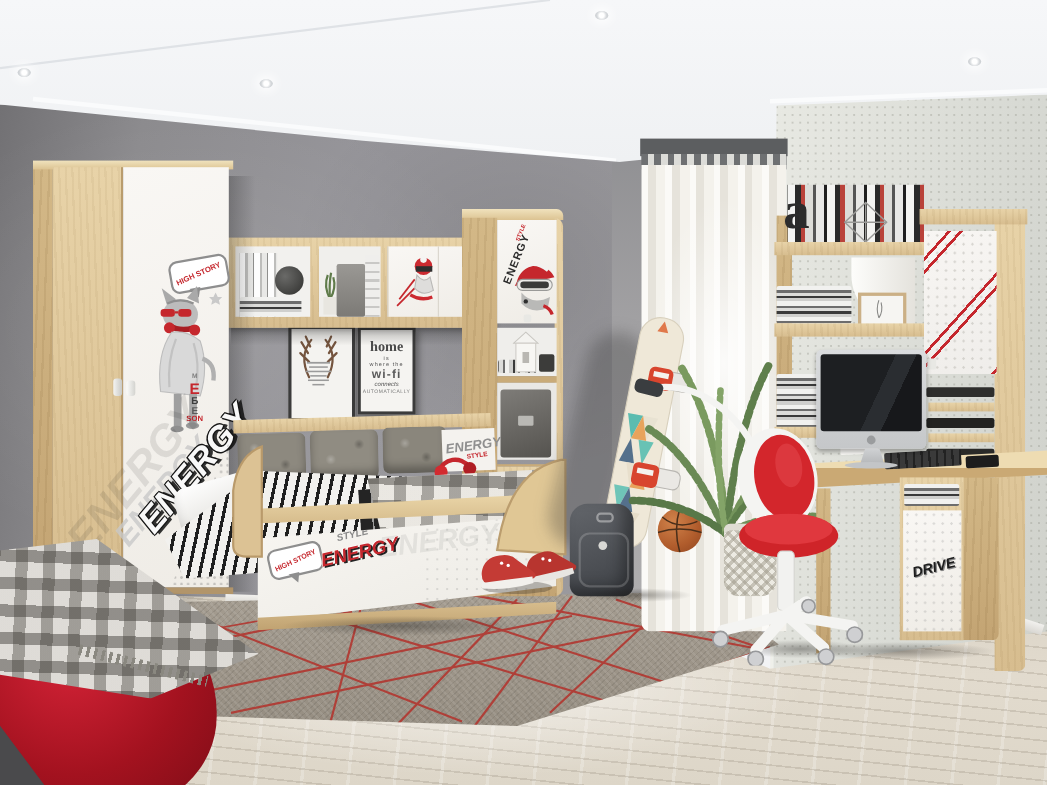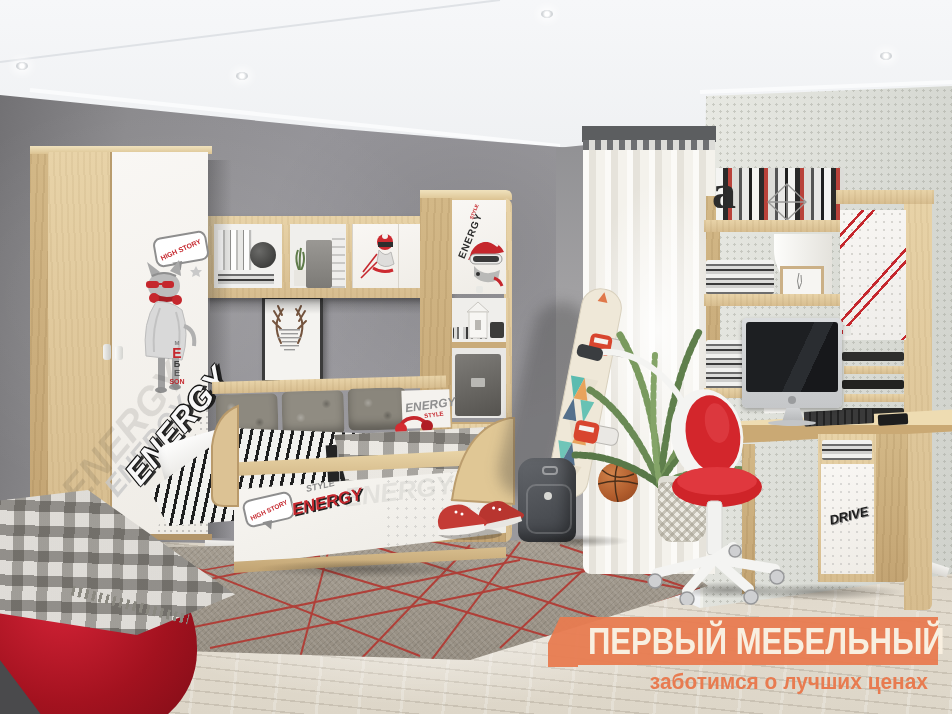--- a/index.html
+++ b/index.html
@@ -128,20 +128,28 @@
       <g fill="#9b9b9b">
         <rect x="14" y="30" width="21" height="1.6"></rect>
           <rect x="16" y="34" width="17" height="1.4"></rect>
         <rect x="13" y="38" width="23" height="1.4"></rect>
           <rect x="17" y="42" width="15" height="1.4"></rect>
         <rect x="15" y="46" width="19" height="1.4"></rect>
           <rect x="19" y="50" width="11" height="1.4"></rect>
       </g>
     </svg>
   </div>
+  <div class="abs" style="left:325px;top:297px;width:47px;height:74px;background:#f5f4f1;border:3px solid #3b3b3b;box-shadow:3px 4px 6px rgba(0,0,0,.35);text-align:center;color:#555">
+    <div style="font-family:'Liberation Serif',serif;font-weight:bold;font-size:13px;margin-top:7px;color:#4a4a4a">home</div>
+    <div style="font-size:5px;letter-spacing:1px">is</div>
+    <div style="font-size:5px;letter-spacing:1px">where the</div>
+    <div style="font-weight:bold;font-size:11px;letter-spacing:1px;color:#5a5a5a">wi-fi</div>
+    <div style="font-size:5.5px;font-style:italic">connects</div>
+    <div style="font-size:4.5px;letter-spacing:.5px;color:#7a7a7a">AUTOMATICALLY</div>
+  </div>
 
   <div class="abs" style="left:210px;top:298px;width:240px;height:16px;background:linear-gradient(180deg,rgba(30,30,30,.30),transparent)"></div>
   <div class="abs oak" style="left:206px;top:216px;width:246px;height:82px;box-shadow:0 3px 5px rgba(0,0,0,.25)">
     <div class="abs" style="left:8px;top:8px;width:68px;height:64px;background:#f2f1ee">
       <div class="abs" style="left:4px;top:6px;width:34px;height:58px;background:repeating-linear-gradient(90deg,#fdfdfd 0 5px,#bdbdbb 5px 7px,#e8e8e6 7px 12px,#8f8f8d 12px 13px)"></div>
       <div class="abs" style="left:36px;top:18px;width:26px;height:26px;border-radius:50%;background:radial-gradient(circle at 35% 35%,#6a6a68,#2f2f2d)"></div>
       <div class="abs strata" style="left:4px;top:46px;width:56px;height:18px"></div>
     </div>
     <div class="abs" style="left:84px;top:8px;width:56px;height:64px;background:#f0efec">
       <svg class="abs" style="left:0;top:14px" width="20" height="50">
@@ -492,22 +500,14 @@
   </svg>
 
   <div class="abs" style="left:-18px;top:538px;width:215px;height:200px;border-radius:48% 58% 46% 42%;
     background:radial-gradient(circle at 38% 30%,#d42337,#a3121f 55%,#7c0c16)"></div>
   <div class="abs plaid" style="left:-10px;top:490px;width:245px;height:145px;
     clip-path:polygon(0 8%,40% 0,100% 72%,60% 100%,0 84%);filter:brightness(.95)"></div>
   <div class="abs" style="left:70px;top:600px;width:120px;height:10px;
     background:repeating-linear-gradient(90deg,#8a8880 0 3px,transparent 3px 7px);transform:rotate(14deg)"></div>
   <div class="abs" style="left:0;top:648px;width:58px;height:66px;background:#4a4a4c;clip-path:polygon(0 18%,70% 100%,0 100%)"></div>
 
-  <div class="abs" style="left:0;top:605px;width:952px;height:100px;z-index:50">
-    <svg class="abs" style="left:546px;top:10px" width="36" height="52">
-      <polygon points="14,2 32,2 32,52 2,52 2,28" fill="#e87b50" opacity=".95"></polygon>
-    </svg>
-    <div class="abs" style="left:578px;top:12px;width:360px;height:48px;background:#e87b50;opacity:.95"></div>
-    <div class="abs nowrap" style="left:588px;top:16px;font-size:37px;font-weight:bold;color:#f8efe0;letter-spacing:0;transform:scaleX(.84);transform-origin:left">ПЕРВЫЙ МЕБЕЛЬНЫЙ</div>
-    <div class="abs nowrap" style="left:598px;top:64px;width:330px;text-align:right;font-size:22px;font-weight:bold;color:#e87b50;transform:scaleX(.95);transform-origin:right">заботимся о лучших ценах</div>
-  </div>
 
 </div>
 
 </body></html>

